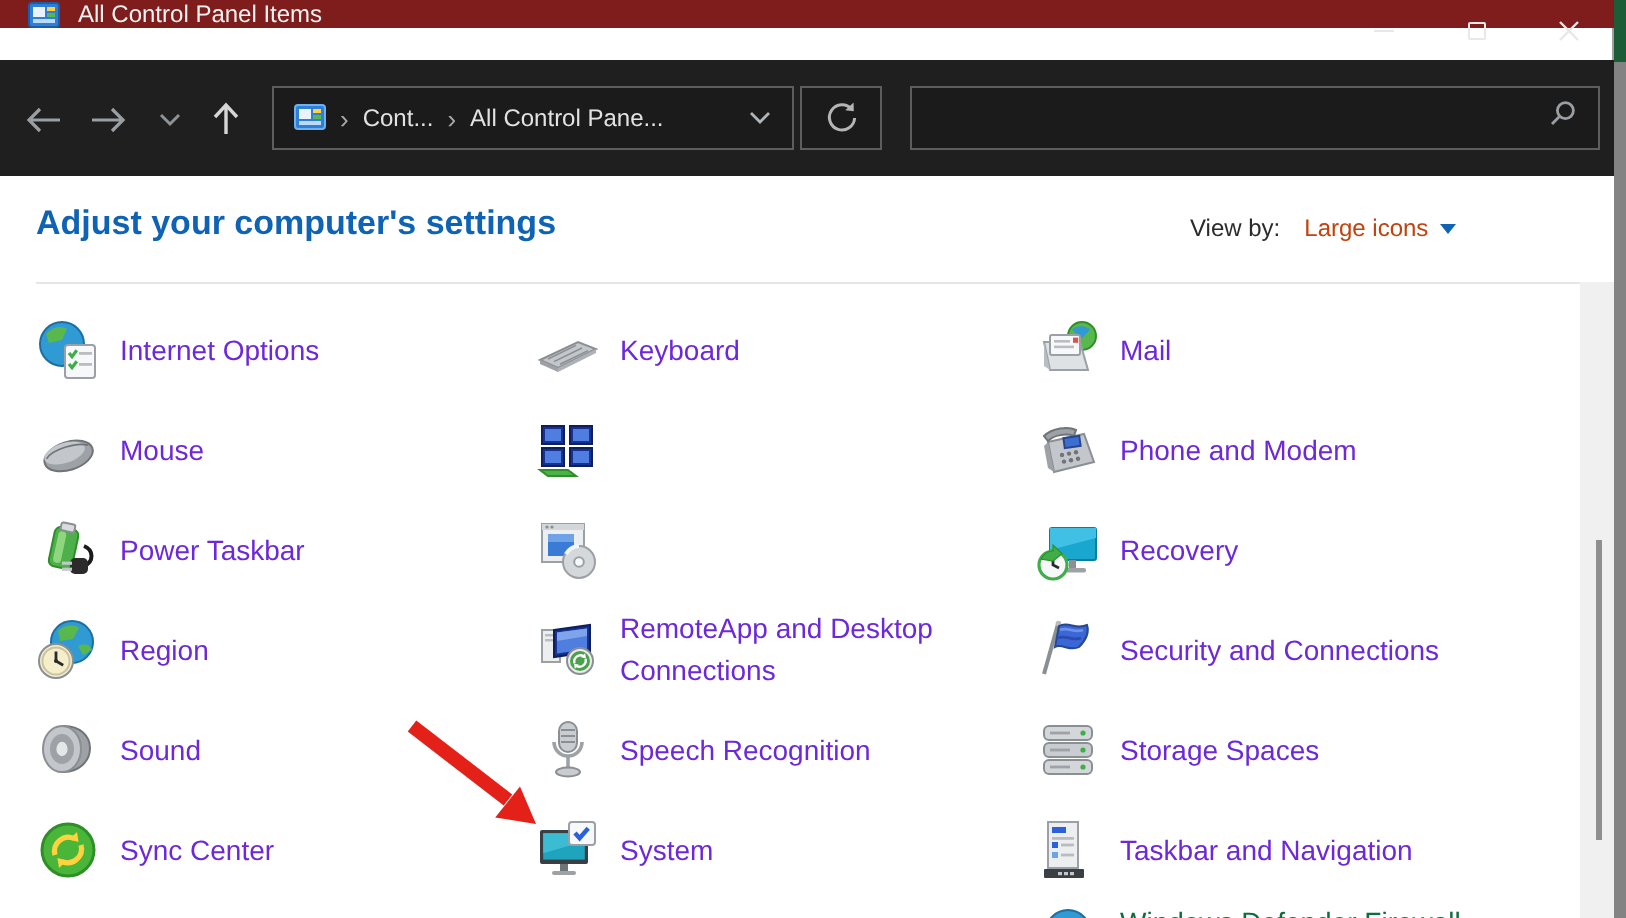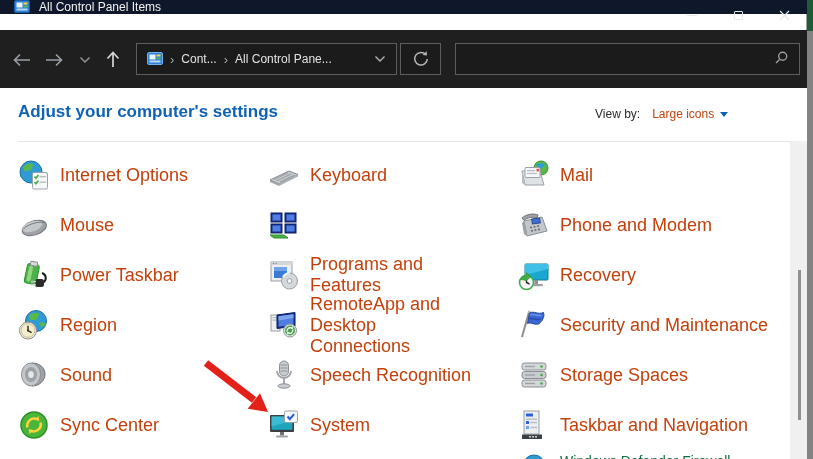--- a/index.html
+++ b/index.html
@@ -8,21 +8,21 @@
          font-family:"Liberation Sans",sans-serif;background:#ffffff;}
 
   
   .bg-sliver{position:absolute;right:0;top:0;width:6px;height:459px;background:#838383;}
   .bg-sliver .green{position:absolute;top:0;left:0;width:6px;height:31px;background:#1c5c36;}
 
   
   .window{position:absolute;left:0;top:0;width:807px;height:459px;border-right:1px solid #9f9f9f;}
 
   
-  .titlebar{position:absolute;left:0;top:0;width:807px;height:14px;background:#0f172a;display:flex;align-items:center;}
+  .titlebar{position:absolute;left:0;top:0;width:807px;height:14px;background:#7f1d1d;display:flex;align-items:flex-start;}
   .titlebar .app-icon{width:16px;height:16px;margin-left:14px;flex:0 0 auto;}
   .titlebar .title{color:#f2f2f2;font-size:12px;margin-left:9px;white-space:nowrap;}
   .win-btns{position:absolute;right:0;top:0;height:30px;display:flex;}
   .win-btn{width:46px;height:30px;display:flex;align-items:center;justify-content:center;}
   .min-glyph{width:10px;height:1px;background:#e8e8e8;}
   .max-glyph{width:9px;height:9px;border:1px solid #e8e8e8;border-radius:1px;}
 
   
   .navbar{position:absolute;left:0;top:30px;width:807px;height:58px;background:#1f1f1f;}
   .nav-btn{position:absolute;top:17px;width:26px;height:26px;display:flex;align-items:center;justify-content:center;}
@@ -46,21 +46,21 @@
   .viewby{position:absolute;left:595px;top:19px;font-size:12px;color:#2b2b2b;display:flex;align-items:center;}
   .viewby .vlink{color:#c2410c;margin-left:12px;}
   .viewby .tri{width:0;height:0;border-left:4px solid transparent;border-right:4px solid transparent;
                border-top:5px solid #0f63b5;margin-left:6px;}
   .divider{position:absolute;left:18px;top:53px;width:772px;height:1px;background:#e6e6e6;}
 
   
   .grid{position:absolute;left:18px;top:62px;display:grid;grid-template-columns:250px 250px 272px;grid-auto-rows:50px;}
   .cell{display:flex;align-items:center;gap:10px;cursor:default;}
   .cell .icn{width:32px;height:32px;flex:0 0 auto;}
-  .cell .label{font-size:18px;line-height:21px;color:#c2410c;}
+  .cell .label{font-size:14px;line-height:21px;color:#6d28d9;}
   .cell.c1 .label{max-width:180px;}
   .cell.c2 .label{max-width:170px;}
   .cell.c3 .label{max-width:222px;}
 
   
   .clipped-item{position:absolute;left:518px;top:364px;display:flex;align-items:flex-start;gap:10px;}
   .clipped-item .icn{width:32px;height:32px;}
   .clipped-item .label{font-size:14px;line-height:18px;color:#0d6d3d;white-space:nowrap;}
 
   
@@ -299,21 +299,20 @@
               <path d="M3 3 h21 v3 h-21 Z" fill="#d4d7da"></path>
               <circle cx="5.5" cy="4.5" r="0.8" fill="#8a8f94"></circle>
                 <circle cx="8" cy="4.5" r="0.8" fill="#8a8f94"></circle>
               <rect x="6" y="8" width="13" height="11" fill="#3a7bd5"></rect>
               <path d="M6 8 h13 v4 h-13 Z" fill="#6ea3e8"></path>
               <circle cx="21.5" cy="22" r="8" fill="#d5d8db" stroke="#9aa0a6"></circle>
               <circle cx="21.5" cy="22" r="2.4" fill="#f7f8f9" stroke="#9aa0a6"></circle>
               <path d="M15 18 A8 8 0 0 1 21.5 14" fill="none" stroke="#f3f4f6" stroke-width="2"></path>
             </svg>
           </span>
-          <span class="label">Programs and Features</span>
         </div>
         <div class="cell c3">
           <span class="icn">
             <svg width="32" height="32" viewBox="0 0 32 32">
               <rect x="7" y="5" width="23" height="16" rx="1" fill="#1aa7cf" stroke="#0d7c9c"></rect>
               <path d="M7 5 h23 v5 l-23 6 Z" fill="#3fc0e4"></path>
               <rect x="16.5" y="21" width="3.5" height="4" fill="#8a8f94"></rect>
               <rect x="12" y="25" width="13" height="2.2" rx="1" fill="#9ea2a6"></rect>
               <circle cx="8.5" cy="23.5" r="7" fill="#f7f8f9" stroke="#3fae49" stroke-width="1.6"></circle>
               <path d="M8.5 19.5 V23.5 L11.5 25" fill="none" stroke="#2b2b2b" stroke-width="1.4"></path>
@@ -360,21 +359,21 @@
         <div class="cell c3">
           <span class="icn">
             <svg width="32" height="32" viewBox="0 0 32 32">
               <path d="M11 3 L4 28" stroke="#8a8f94" stroke-width="2"></path>
               <circle cx="11.2" cy="2.8" r="1.4" fill="#b9bdc1"></circle>
               <path d="M11.5 4 C16 1.5 20 6 25.5 3.5 C27 8 24 12 21.5 14.5 C17 17 13 12.5 9.5 14.5 Z" fill="#3a66d6" stroke="#24488f"></path>
               <path d="M12 6 C15.5 4.2 19 7.8 23.5 6" fill="none" stroke="#6c92ea" stroke-width="1.4"></path>
               <path d="M11 10 C14.5 8.2 18 11.8 22.5 10" fill="none" stroke="#2a4cb0" stroke-width="1.4"></path>
             </svg>
           </span>
-          <span class="label">Security and Maintenance</span>
+          <span class="label">Security and Connections</span>
         </div>
 
         <div class="cell c1">
           <span class="icn">
             <svg width="32" height="32" viewBox="0 0 32 32">
               <path d="M14 4 C22 4 27 9 27 15 C27 22 21 27 14 27 Z" fill="#9ea2a6" stroke="#6f7478"></path>
               <ellipse cx="13" cy="15.5" rx="9.5" ry="11.5" fill="#c3c7cb" stroke="#8a8f94"></ellipse>
               <ellipse cx="13" cy="15.5" rx="6" ry="7.5" fill="#9ea2a6"></ellipse>
               <ellipse cx="13" cy="15.5" rx="2.8" ry="3.6" fill="#e4e6e8"></ellipse>
             </svg>

